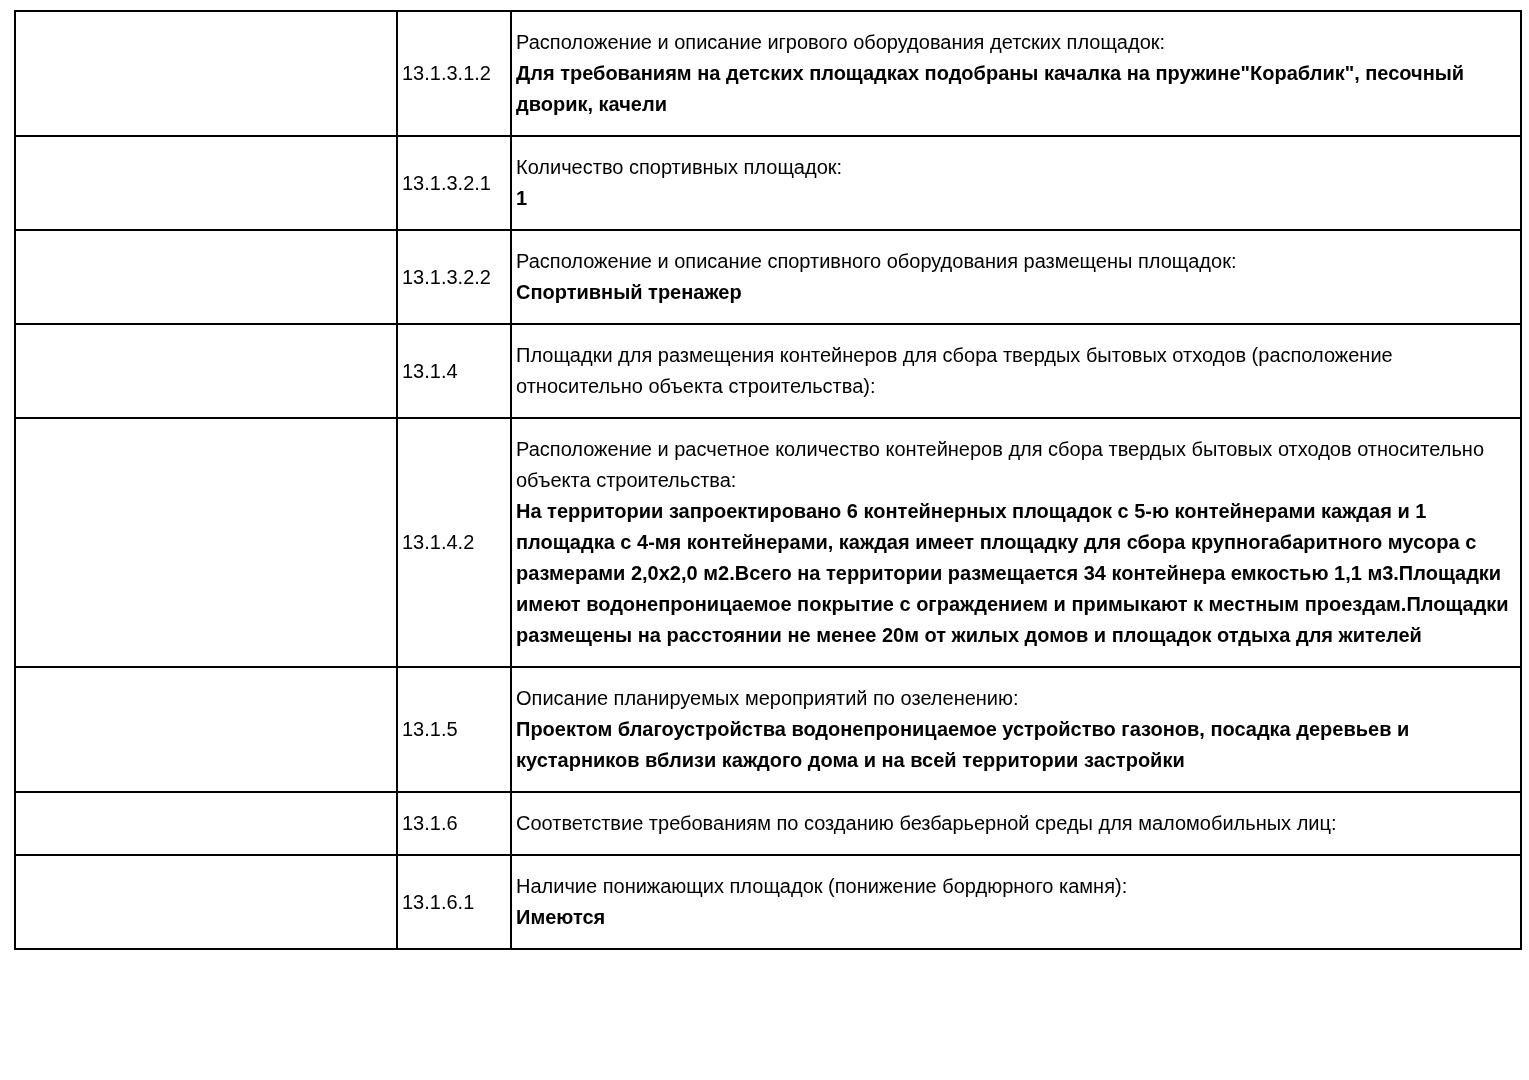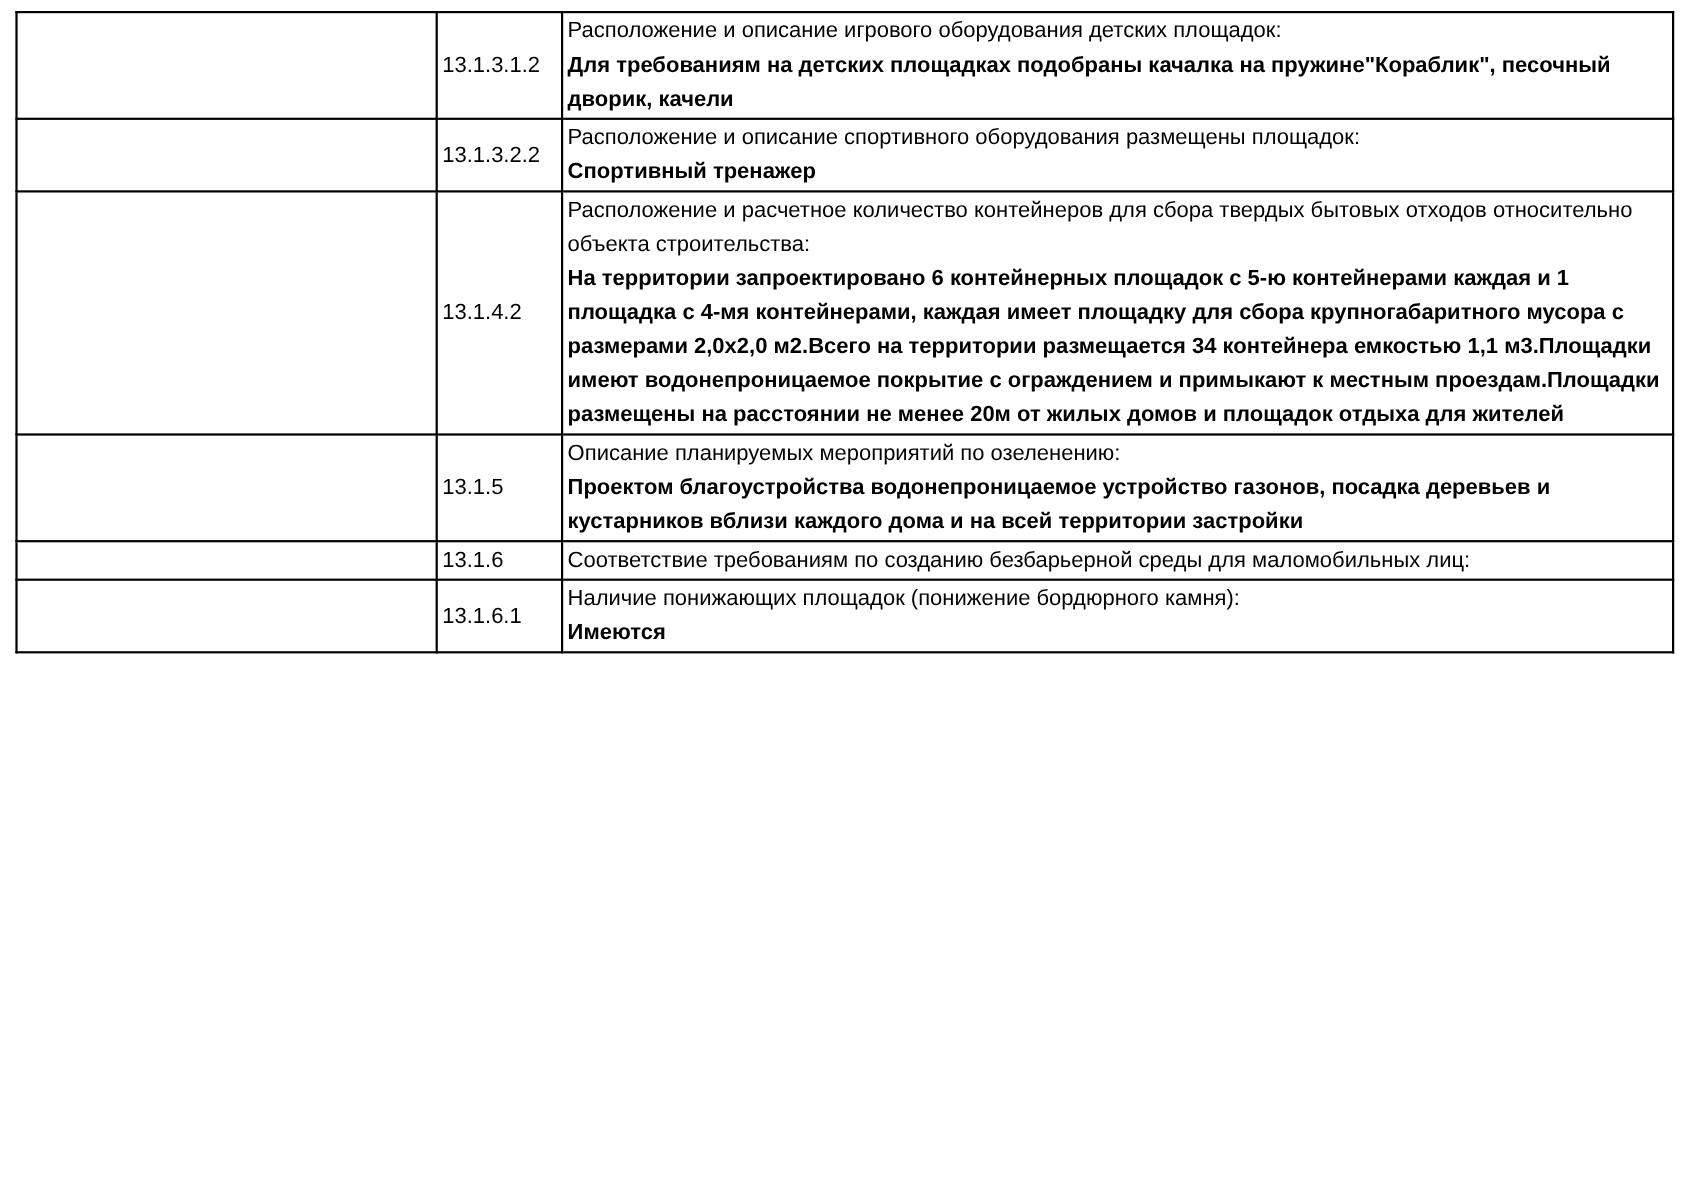--- a/index.html
+++ b/index.html
@@ -20,21 +20,21 @@
     border-collapse: collapse;
     table-layout: fixed;
     width: 1500px;
     margin: 10px 0 0 14px;
     font-size: 20px;
     line-height: 1.55;
   }
   table.doc-table td {
     border: 2px solid #000000;
     vertical-align: middle;
-    padding: 1px 4px;
+    padding: 15px 4px;
     overflow: hidden;
     margin-top: 36px;
   }
   td.c1 { width: 372px; }
   td.c2 { width: 104px; padding-left: 5px; }
   td.c3 { width: 1000px; }
   .row-label { font-weight: normal; }
   .row-value { font-weight: bold; }
   .row-value:empty { display: none; }
 </style>
@@ -47,24 +47,40 @@
       <tr>
         <td class="c1"></td>
         <td class="c2">13.1.3.1.2</td>
         <td class="c3">
           <div class="row-label">Расположение и описание игрового оборудования детских площадок:</div>
           <div class="row-value">Для требованиям на детских площадках подобраны качалка на пружине"Кораблик", песочный дворик, качели</div>
         </td>
       </tr>
       <tr>
         <td class="c1"></td>
+        <td class="c2">13.1.3.2.1</td>
+        <td class="c3">
+          <div class="row-label">Количество спортивных площадок:</div>
+          <div class="row-value">1</div>
+        </td>
+      </tr>
+      <tr>
+        <td class="c1"></td>
         <td class="c2">13.1.3.2.2</td>
         <td class="c3">
           <div class="row-label">Расположение и описание спортивного оборудования размещены площадок:</div>
           <div class="row-value">Спортивный тренажер</div>
+        </td>
+      </tr>
+      <tr>
+        <td class="c1"></td>
+        <td class="c2">13.1.4</td>
+        <td class="c3">
+          <div class="row-label">Площадки для размещения контейнеров для сбора твердых бытовых отходов (расположение относительно объекта строительства):</div>
+
         </td>
       </tr>
       <tr>
         <td class="c1"></td>
         <td class="c2">13.1.4.2</td>
         <td class="c3">
           <div class="row-label">Расположение и расчетное количество контейнеров для сбора твердых бытовых отходов относительно объекта строительства:</div>
           <div class="row-value">На территории запроектировано 6 контейнерных площадок с 5-ю контейнерами каждая и 1 площадка с 4-мя контейнерами, каждая имеет площадку для сбора крупногабаритного мусора с размерами 2,0х2,0 м2.Всего на территории размещается 34 контейнера емкостью 1,1 м3.Площадки имеют водонепроницаемое покрытие с ограждением и примыкают к местным проездам.Площадки размещены на расстоянии не менее 20м от жилых домов и площадок отдыха для жителей</div>
         </td>
       </tr>

